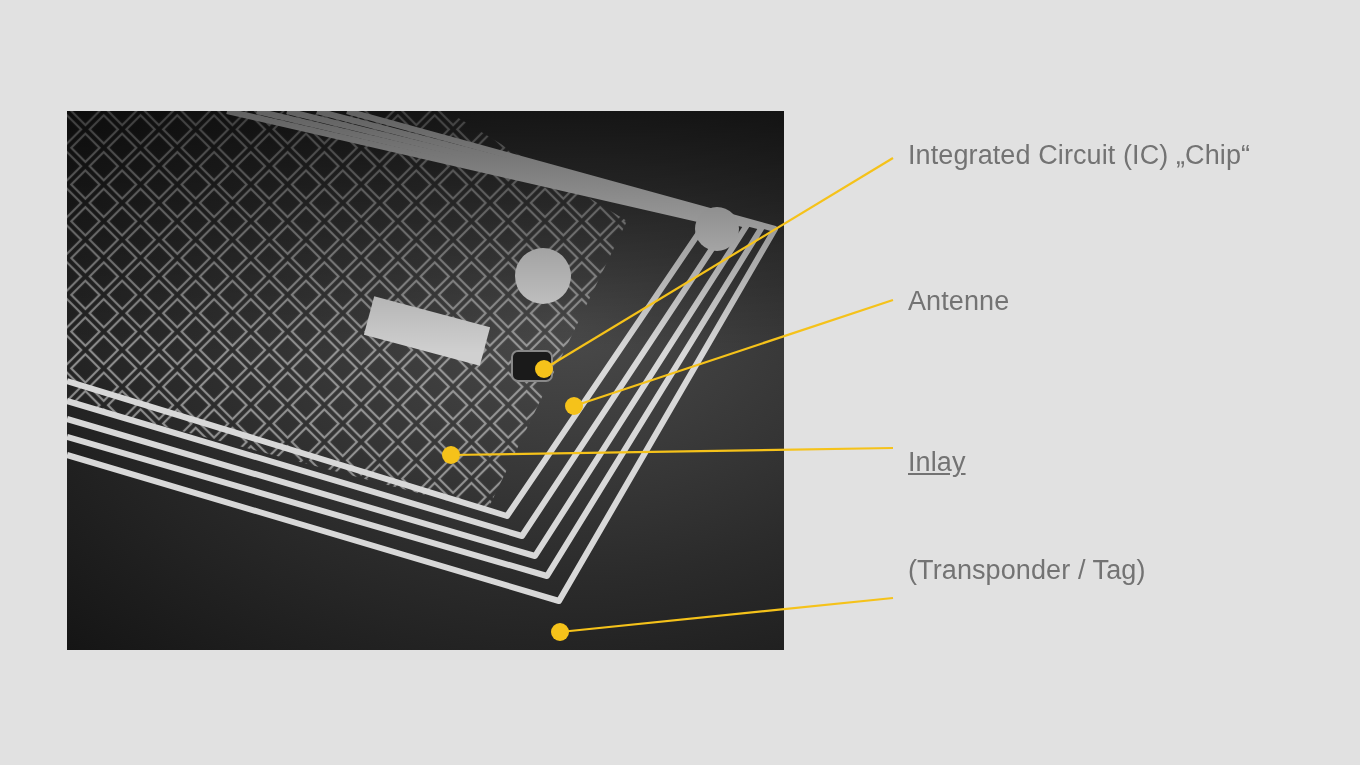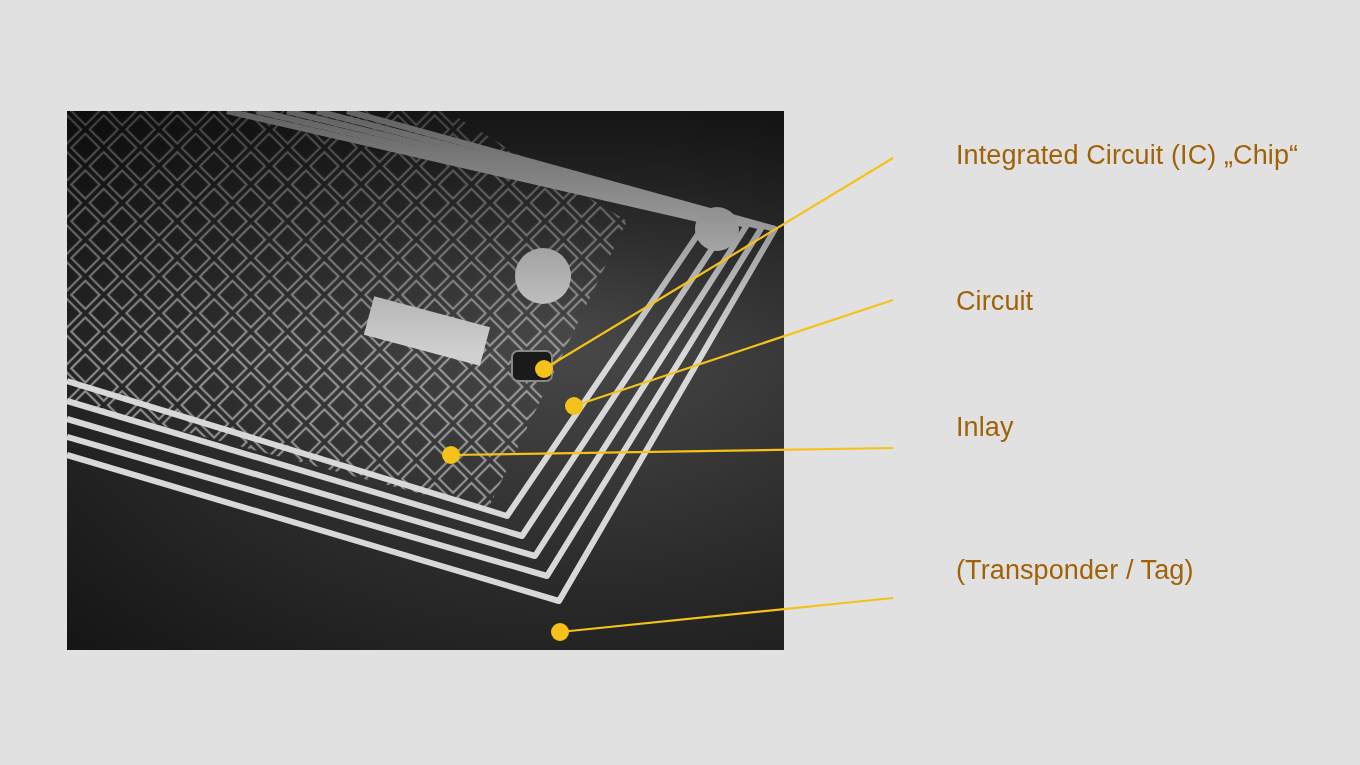--- a/index.html
+++ b/index.html
@@ -1,21 +1,21 @@
 <!DOCTYPE html>
 <html><head>
 <meta charset="utf-8">
 <style>
   html, body { margin:0; padding:0; }
   body { width:1360px; height:765px; background:#e1e1e1; position:relative; overflow:hidden;
          font-family:"Liberation Sans", "DejaVu Sans", sans-serif; }
   .photo { position:absolute; left:67px; top:111px; width:717px; height:539px; overflow:hidden;
            background:radial-gradient(ellipse at 70% 40%, #4a4a4a 0%, #2b2b2b 55%, #151515 100%); }
   .overlay { position:absolute; left:0; top:0; width:1360px; height:765px; }
-  .label { position:absolute; font-size:27px; color:#a16207; white-space:nowrap; letter-spacing:0.1px;margin-left:48px; }
+  .label { position:absolute; font-size:27px; color:#737373; white-space:nowrap; letter-spacing:0.1px; }
 </style>
 </head>
 <body>
 
 <div class="photo">
   <svg width="717" height="539" viewBox="0 0 717 539">
     <defs>
       <pattern id="grid" width="26" height="26" patternUnits="userSpaceOnUse" patternTransform="rotate(45)">
         <rect x="3" y="3" width="20" height="20" fill="none" stroke="#cfcfcf" stroke-width="2.2"></rect>
       </pattern>
@@ -49,15 +49,15 @@
   </g>
   <g fill="#f5c21a">
     <circle cx="544" cy="369" r="9"></circle>
     <circle cx="574" cy="406" r="9"></circle>
     <circle cx="451" cy="455" r="9"></circle>
     <circle cx="560" cy="632" r="9"></circle>
   </g>
 </svg>
 
 <div class="label" style="left:908px; top:140px;">Integrated Circuit (IC) „Chip“</div>
-<div class="label" style="left:908px; top:286px;">Circuit</div>
-<div class="label" style="left:908px; top:412px;">Inlay</div>
+<div class="label" style="left:908px; top:286px;">Antenne</div>
+<div class="label" style="left:908px; top:447px;text-decoration:underline;">Inlay</div>
 <div class="label" style="left:908px; top:555px;">(Transponder / Tag)</div>
 
 </body></html>

